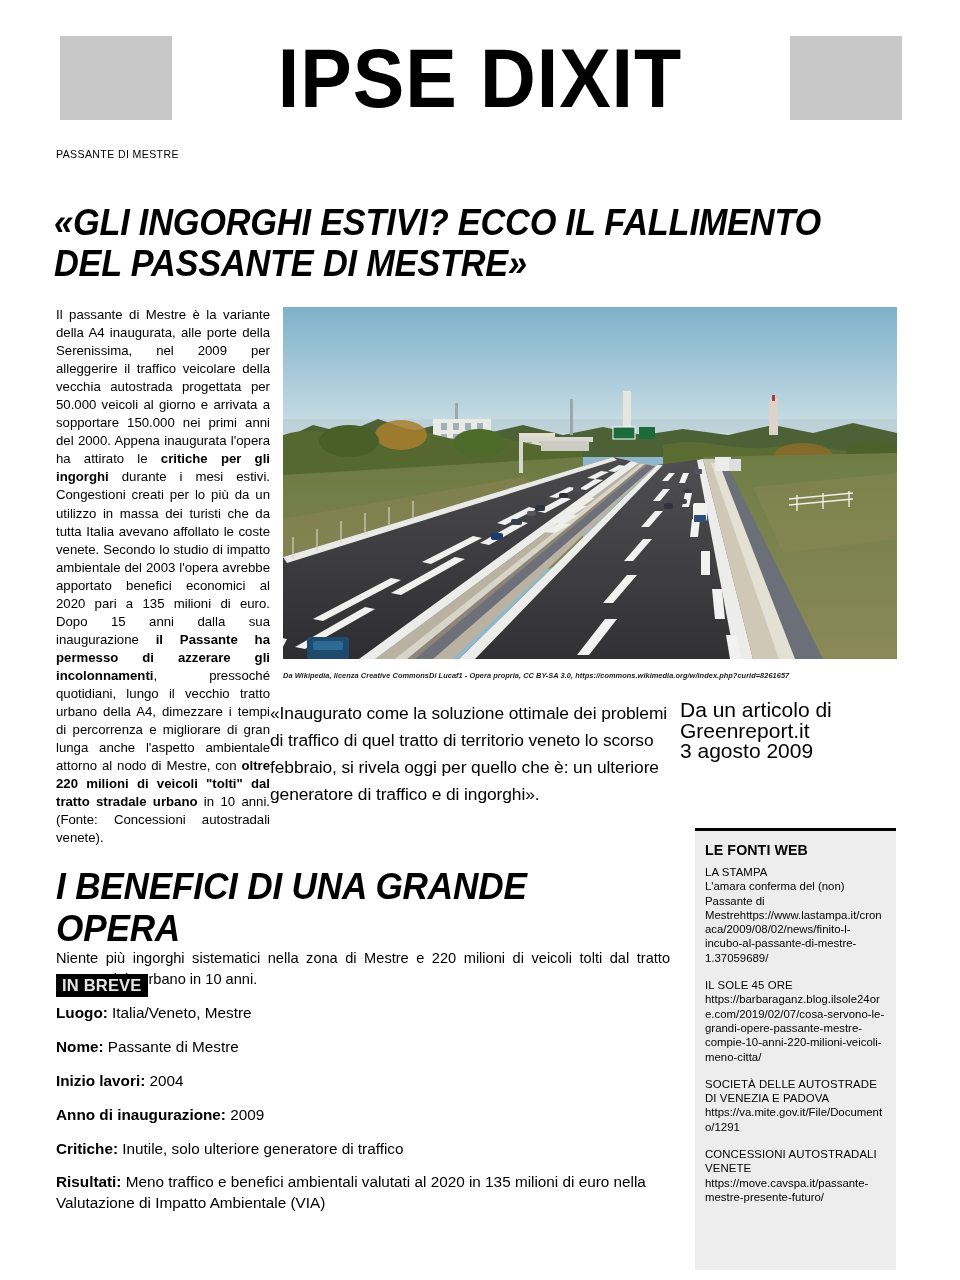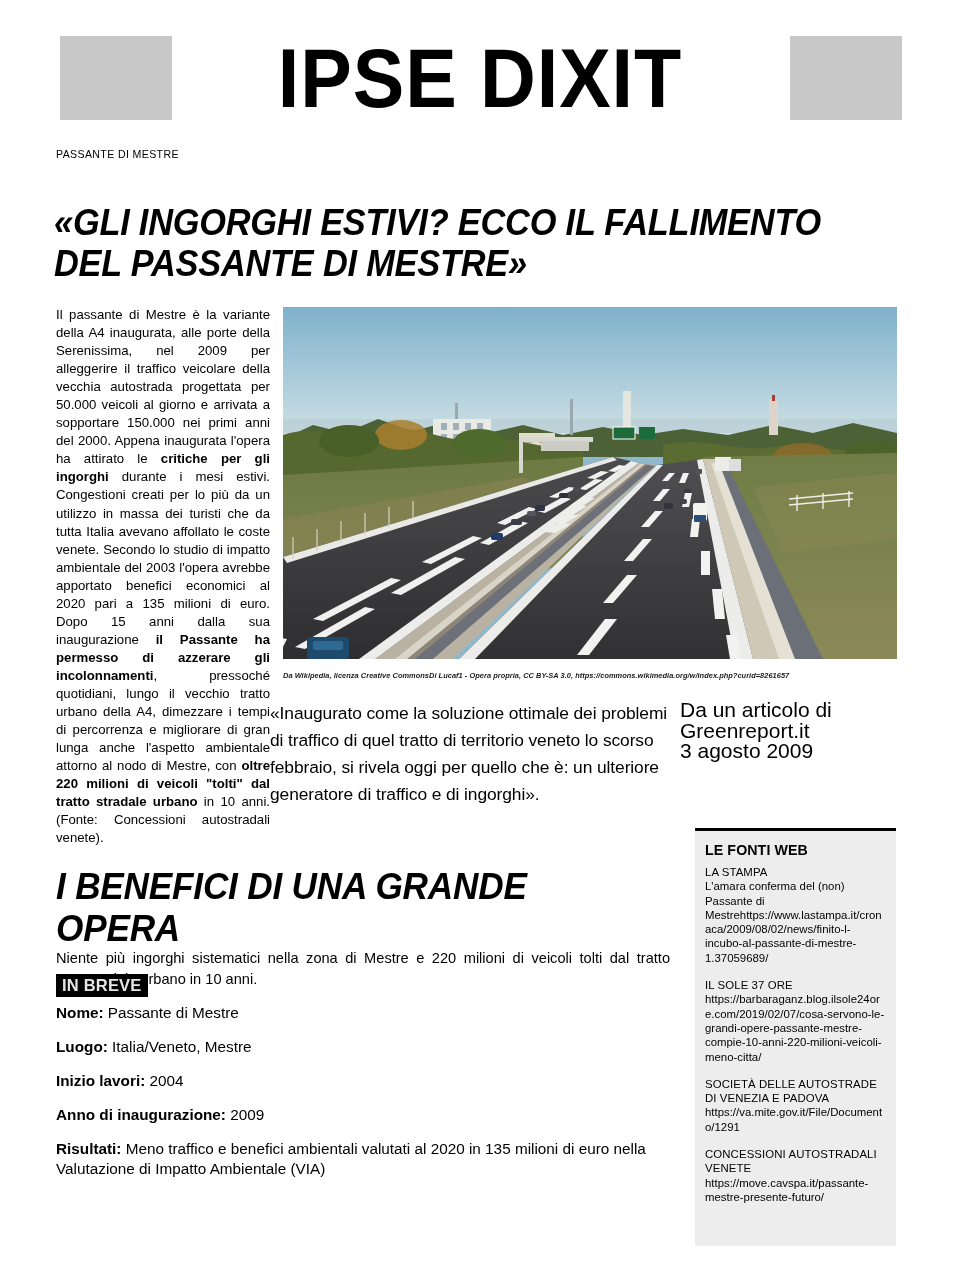--- a/index.html
+++ b/index.html
@@ -181,21 +181,21 @@
     left: 695px; top: 828px;
     width: 201px;
   }
   .sidebar-rule {
     height: 3px;
     background: #000;
     width: 201px;
   }
   .sidebar-box {
     background: #ededed;
-    padding: 10px 10px 4px 10px;
+    padding: 10px 10px 28px 10px;
     width: 181px;
     min-height: 401px;
   }
   .sidebar-title {
     font-family: "Liberation Sans Narrow", "Liberation Sans", sans-serif;
     font-weight: 700;
     font-size: 14.2px;
     line-height: 18px;
     letter-spacing: 0.1px;
     margin-bottom: 6px;
@@ -415,46 +415,49 @@
     <div>Greenreport.it</div>
     <div>3 agosto 2009</div>
   </div>
 
   <h2 class="benefits-title">I BENEFICI DI UNA GRANDE OPERA</h2>
   <div class="benefits-sub">Niente più ingorghi sistematici nella zona di Mestre e 220 milioni di veicoli tolti dal tratto autostradale urbano in 10 anni.</div>
 
   <div class="inbreve-badge">IN BREVE</div>
   <div class="facts">
     <div class="fact">
+      <span class="k">Luogo:</span><span class="v"> Italia/Veneto, Mestre</span>
+    </div>
+    <div class="fact">
       <span class="k">Nome:</span><span class="v"> Passante di Mestre</span>
     </div>
     <div class="fact">
-      <span class="k">Luogo:</span><span class="v"> Italia/Veneto, Mestre</span>
-    </div>
-    <div class="fact">
       <span class="k">Inizio lavori:</span><span class="v"> 2004</span>
     </div>
     <div class="fact">
       <span class="k">Anno di inaugurazione:</span><span class="v"> 2009</span>
+    </div>
+    <div class="fact">
+      <span class="k">Critiche:</span><span class="v"> Inutile, solo ulteriore generatore di traffico</span>
     </div>
     <div class="fact">
       <span class="k">Risultati:</span><span class="v"> Meno traffico e benefici ambientali valutati al 2020 in 135 milioni di euro nella Valutazione di Impatto Ambientale (VIA)</span>
     </div>
   </div>
 
   <div class="sidebar">
     <div class="sidebar-rule"></div>
     <div class="sidebar-box">
       <div class="sidebar-title">LE FONTI WEB</div>
       <div class="src">
         <span class="src-name">LA STAMPA</span>
         <span class="src-url">L'amara conferma del (non) Passante di Mestrehttps://www.lastampa.it/cronaca/2009/08/02/news/finito-l-incubo-al-passante-di-mestre-1.37059689/</span>
       </div>
       <div class="src">
-        <span class="src-name">IL SOLE 37 ORE</span>
+        <span class="src-name">IL SOLE 45 ORE</span>
         <span class="src-url">https://barbaraganz.blog.ilsole24ore.com/2019/02/07/cosa-servono-le-grandi-opere-passante-mestre-compie-10-anni-220-milioni-veicoli-meno-citta/</span>
       </div>
       <div class="src">
         <span class="src-name">SOCIETÀ DELLE AUTOSTRADE DI VENEZIA E PADOVA</span>
         <span class="src-url">https://va.mite.gov.it/File/Documento/1291</span>
       </div>
       <div class="src">
         <span class="src-name">CONCESSIONI AUTOSTRADALI VENETE</span>
         <span class="src-url">https://move.cavspa.it/passante-mestre-presente-futuro/</span>
       </div>

